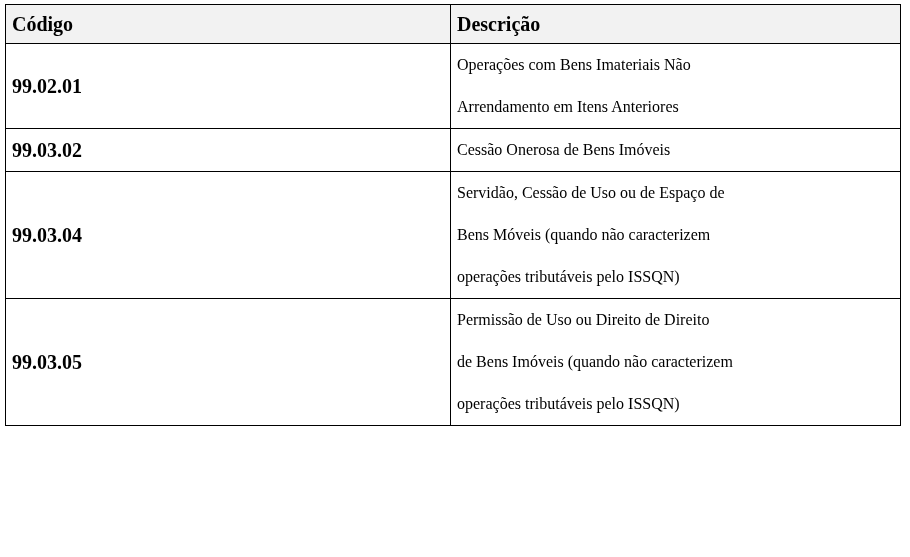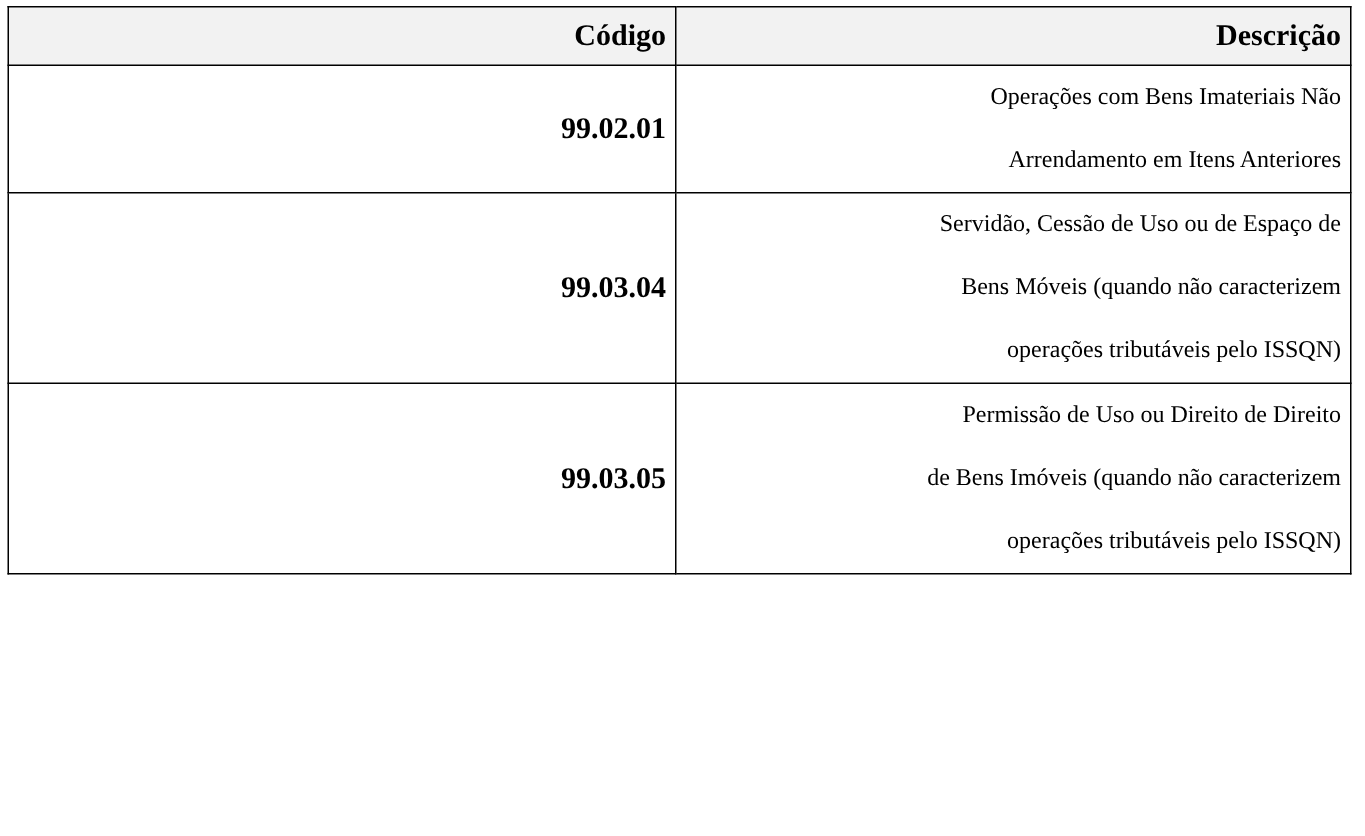--- a/index.html
+++ b/index.html
@@ -3,21 +3,21 @@
 <meta charset="utf-8">
 <style>
   html, body { margin: 0; padding: 0; background: #ffffff; }
   body { width: 910px; height: 557px; position: relative; overflow: hidden; }
   table {
     position: absolute; left: 5px; top: 4px;
     width: 896px; border-collapse: collapse;
     font-family: "Liberation Serif", "DejaVu Serif", serif;
     color: #000;
   }
-  td, th { border: 1.5px solid #000; text-align: right; vertical-align: middle; padding: 0 6px; }
+  td, th { border: 1.5px solid #000; text-align: left; vertical-align: middle; padding: 0 6px; }
   th { background: #f2f2f2; font-weight: bold; font-size: 20px; height: 38px; }
   td.code { width: 432px; font-weight: bold; font-size: 20px; font-family: Liberation Serif, serif; }
   td.desc { font-size: 16px; line-height: 42px; }
   .line { display: block; }
 </style>
 </head>
 <body>
 
 <table>
   <thead>
@@ -28,20 +28,26 @@
   </thead>
   <tbody>
     <tr>
       <td class="code">99.02.01</td>
       <td class="desc">
         <span class="line">Operações com Bens Imateriais Não</span>
         <span class="line">Arrendamento em Itens Anteriores</span>
       </td>
     </tr>
     <tr>
+      <td class="code">99.03.02</td>
+      <td class="desc">
+        <span class="line">Cessão Onerosa de Bens Imóveis</span>
+      </td>
+    </tr>
+    <tr>
       <td class="code">99.03.04</td>
       <td class="desc">
         <span class="line">Servidão, Cessão de Uso ou de Espaço de</span>
         <span class="line">Bens Móveis (quando não caracterizem</span>
         <span class="line">operações tributáveis pelo ISSQN)</span>
       </td>
     </tr>
     <tr>
       <td class="code">99.03.05</td>
       <td class="desc">

